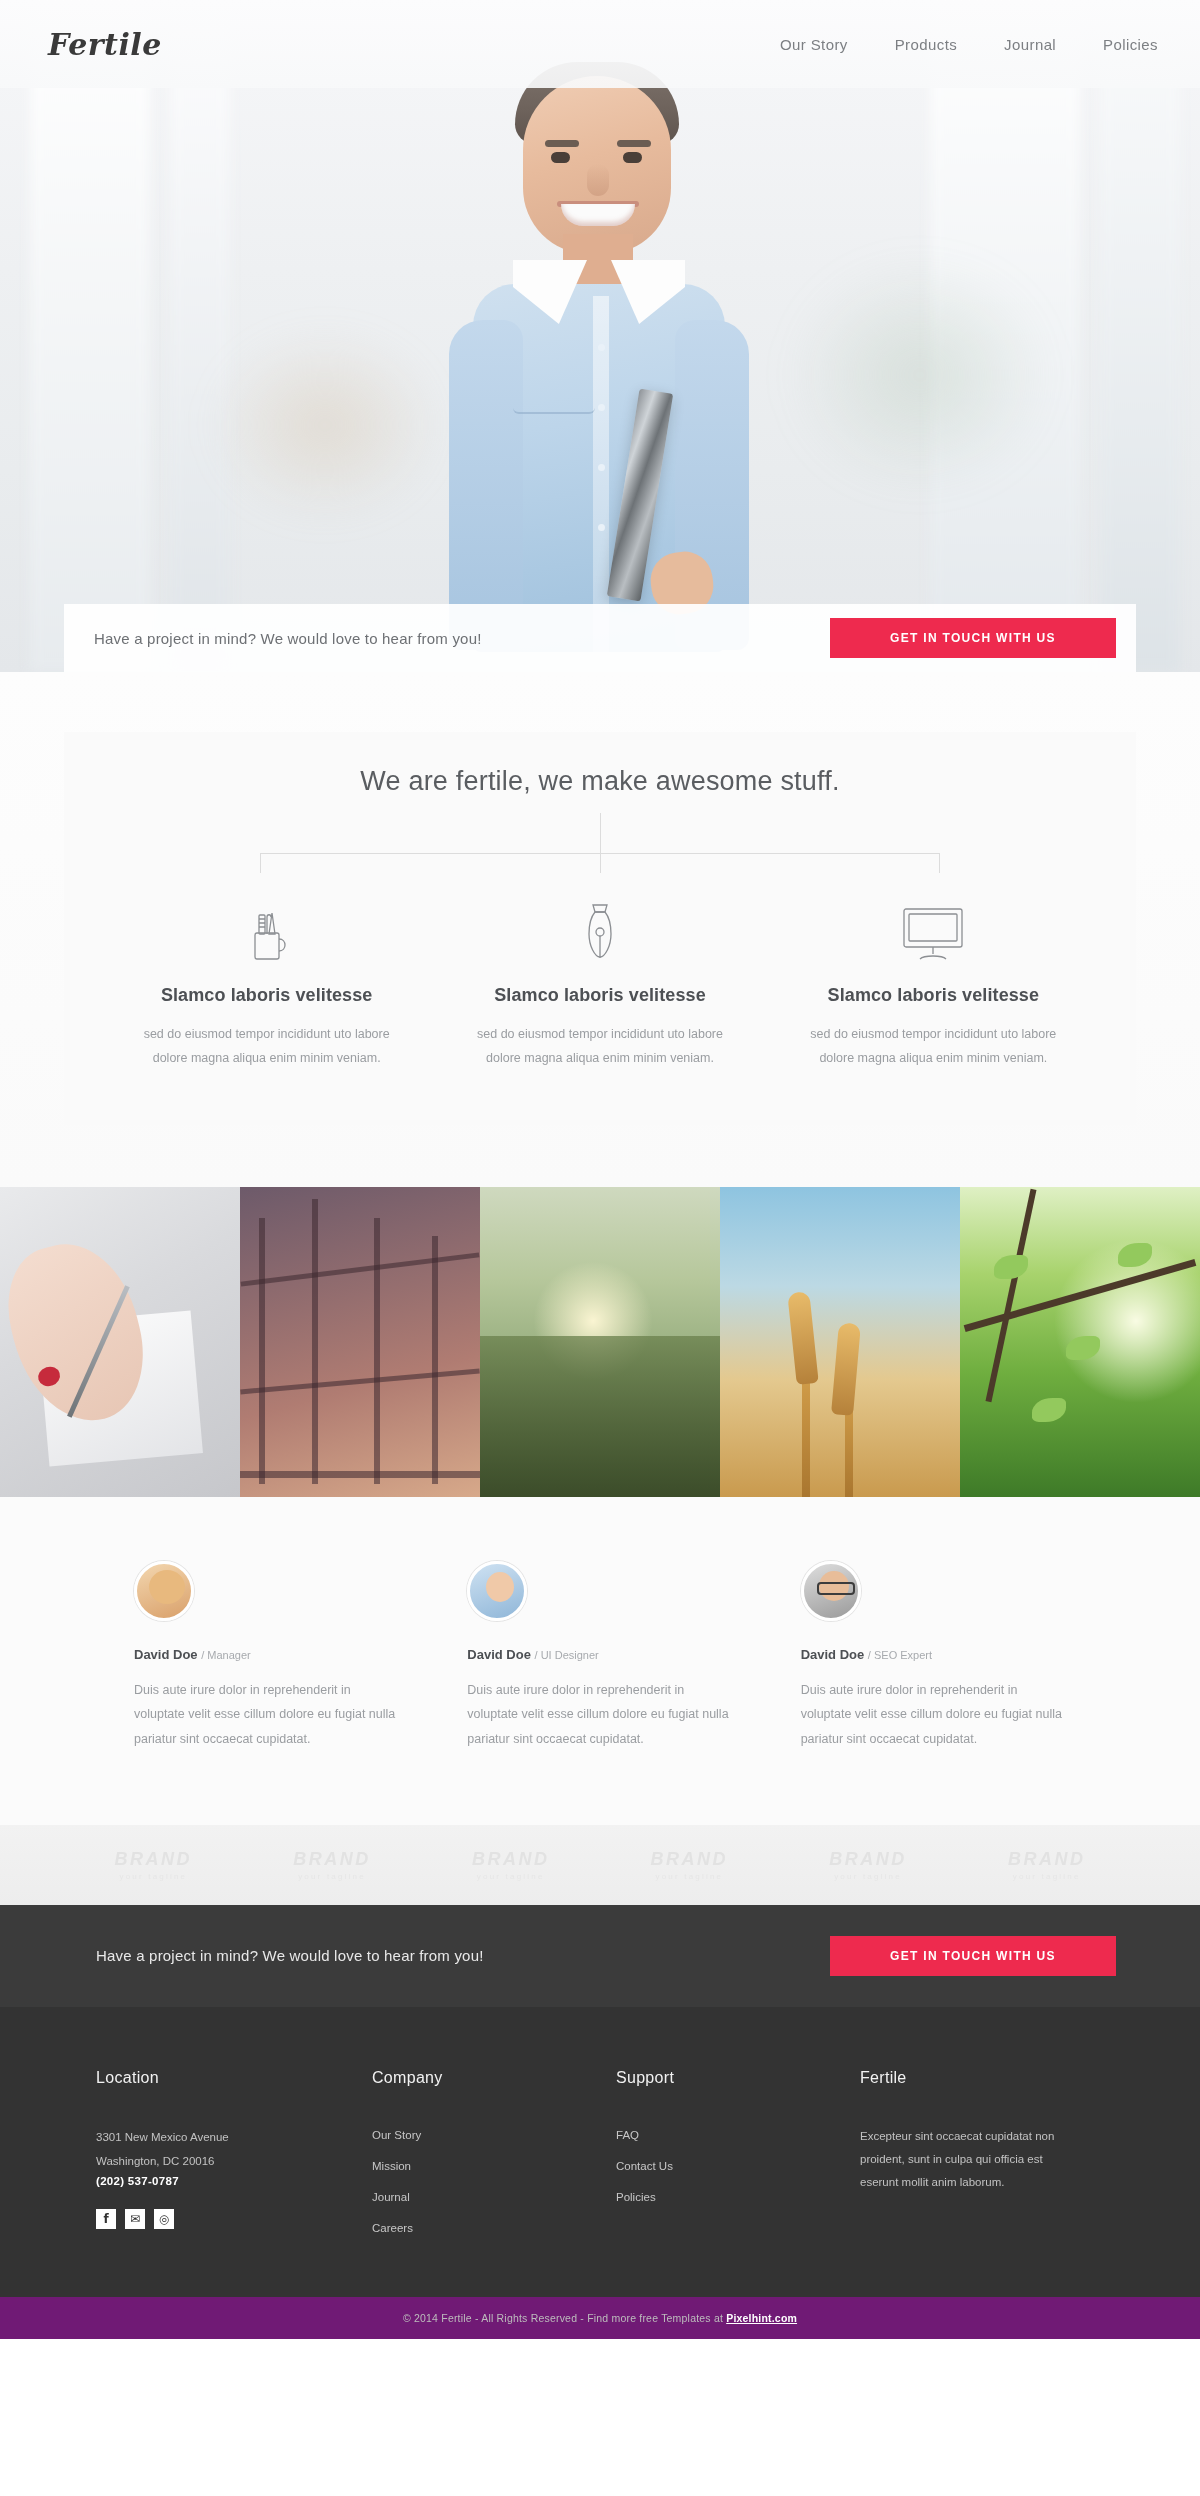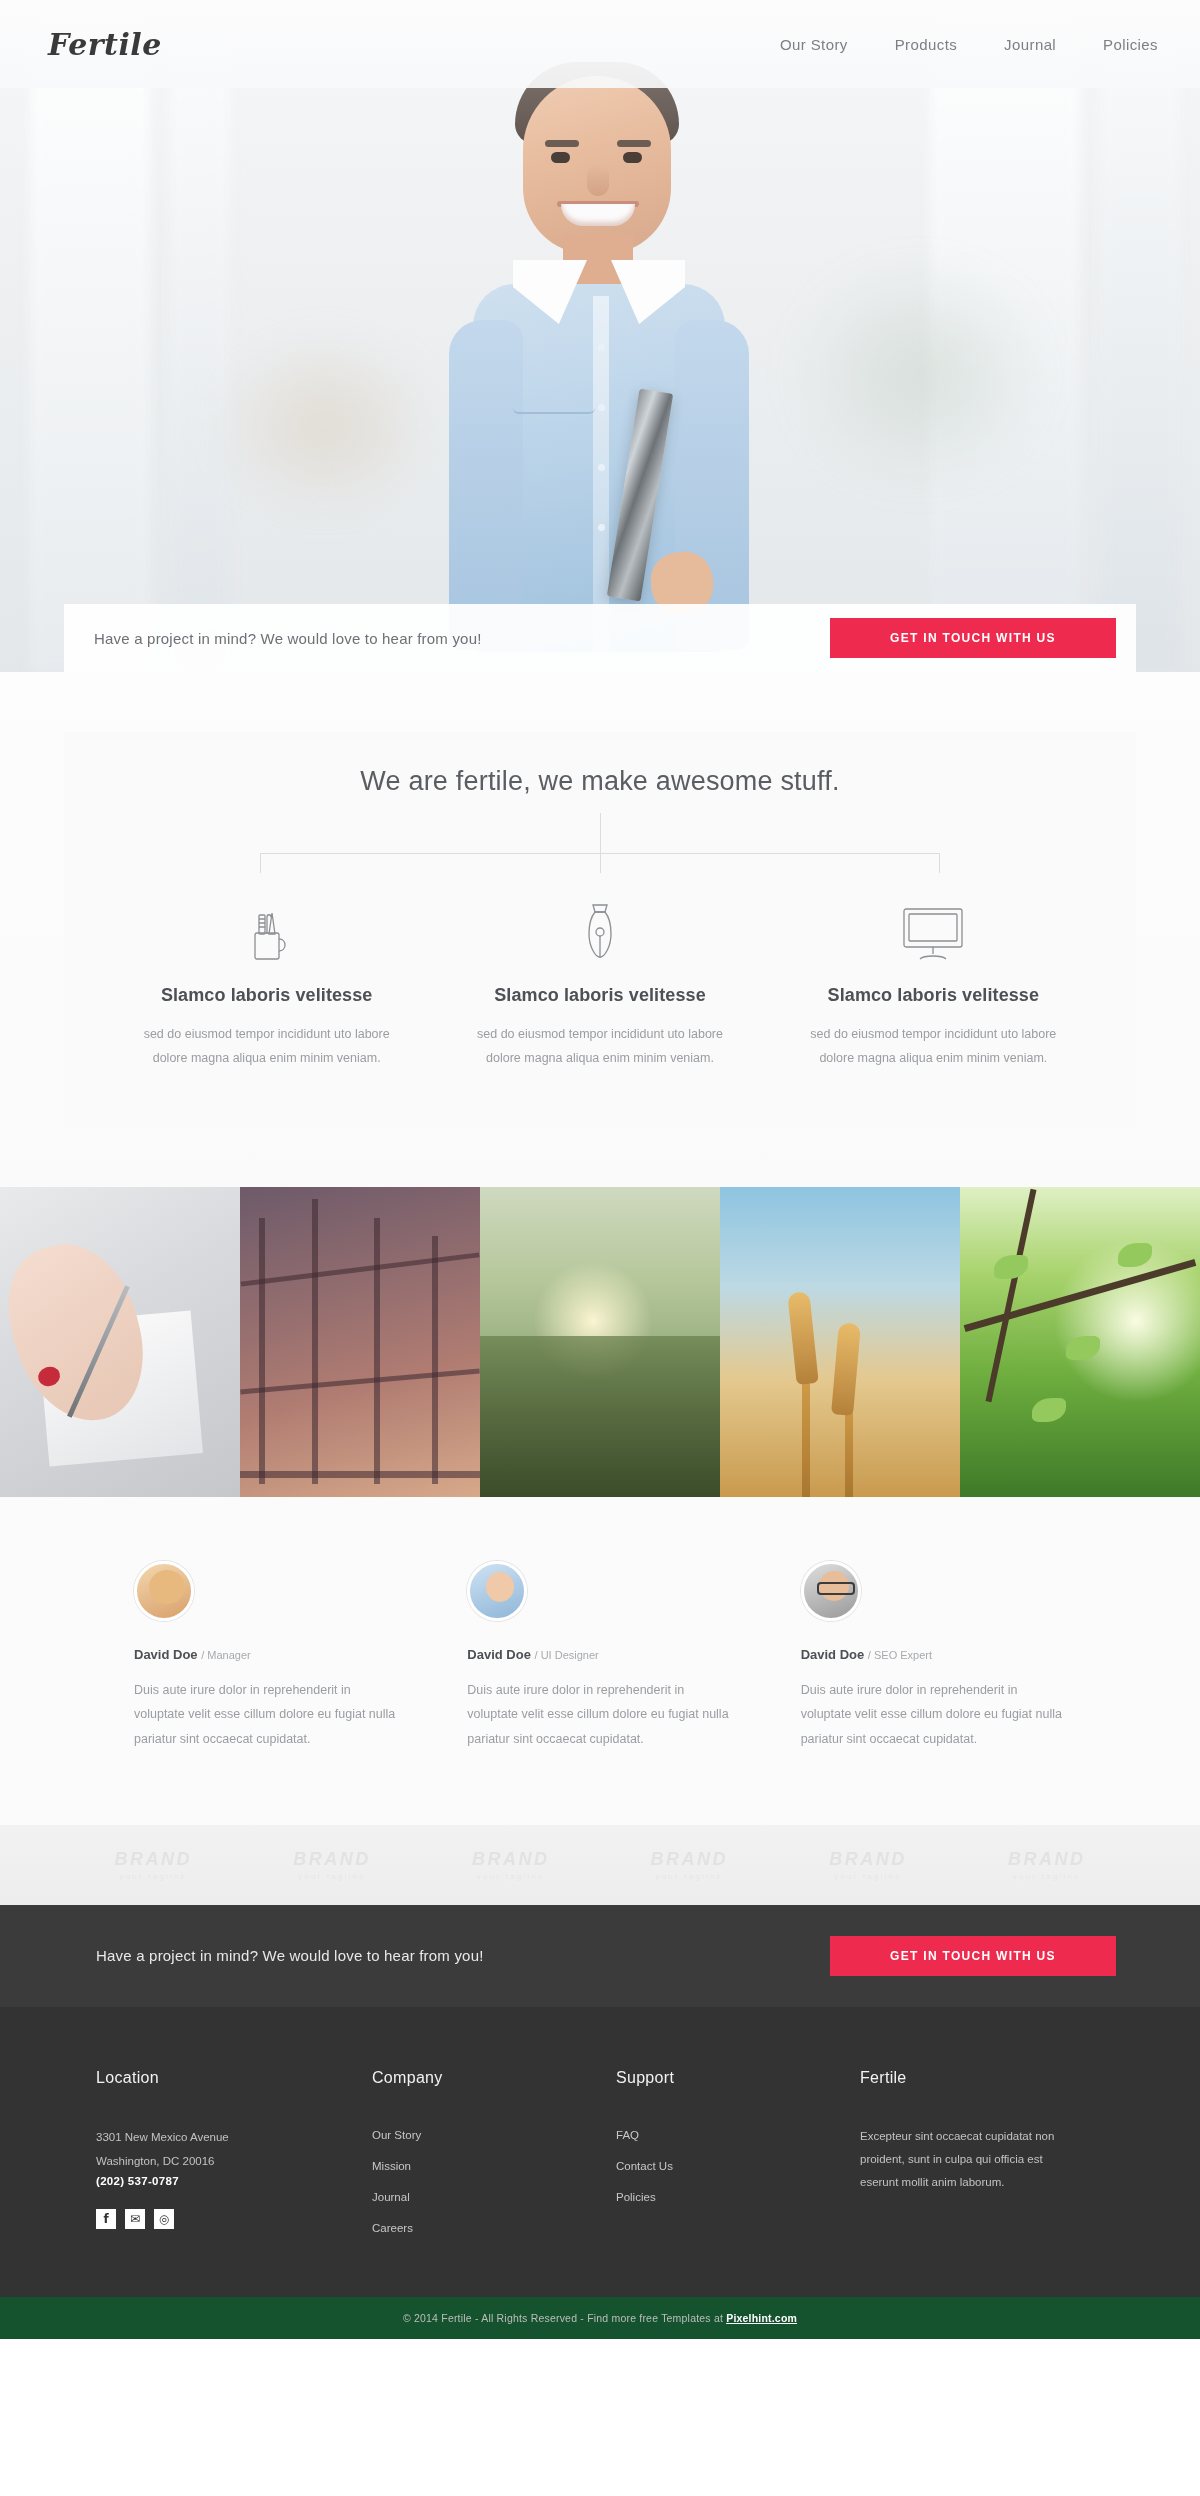--- a/index.html
+++ b/index.html
@@ -249,21 +249,21 @@
     display:flex; align-items:center; justify-content:center;
     font-size:12px; font-weight:700; text-decoration:none;
     font-family:"DejaVu Sans", sans-serif;
   }
   .f-links { list-style:none; }
   .f-links li { margin-bottom:13px; }
   .f-links a { font-size:11.5px; color:#c7c7c7; text-decoration:none; }
   .f-about { font-size:11.5px; color:#c2c2c2; line-height:2.0; }
 
   .copy {
-    background:#14532d; text-align:center; padding:15px 0;
+    background:#701a75; text-align:center; padding:15px 0;
     font-size:10.5px; color:#bdbdbd; letter-spacing:.2px;
   }
   .copy a { color:#ffffff; font-weight:700; text-decoration:underline; }
 </style>
 </head>
 <body>
 
 <div class="page">
 
   <section class="hero">

